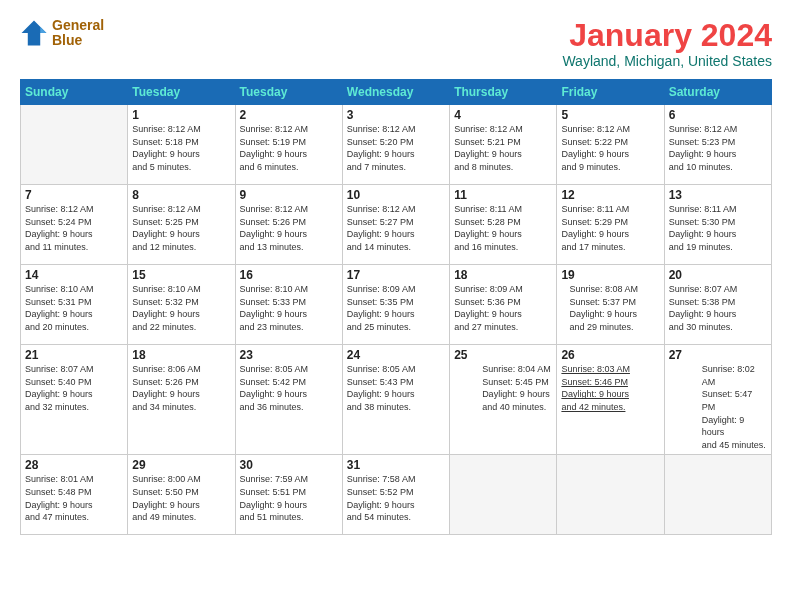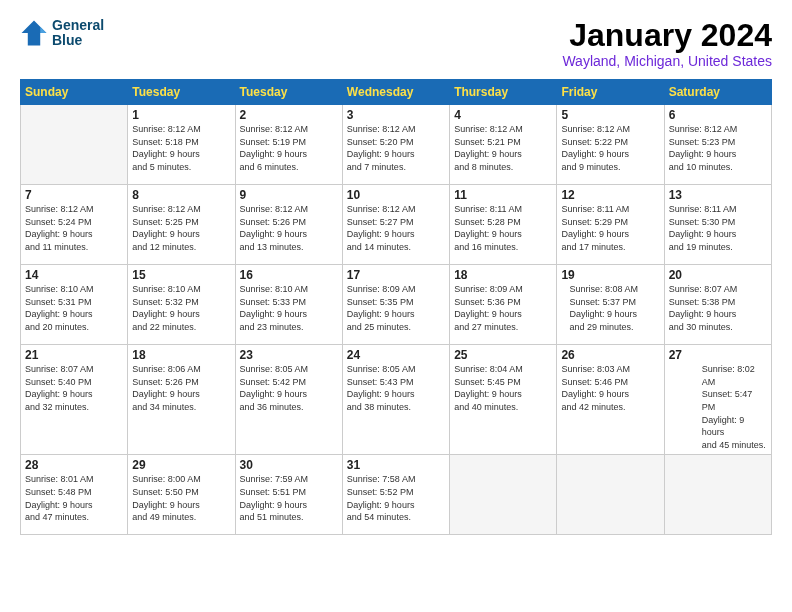--- a/index.html
+++ b/index.html
@@ -22,51 +22,51 @@
       margin-bottom: 10px;
     }
     .logo {
       display: flex;
       align-items: center;
       gap: 4px;
     }
     .logo-text {
       font-size: 14px;
       font-weight: bold;
-      color: #0c4a6e;
+      color: #a16207;
       line-height: 1.1;
     }
     .logo-text span {
       display: block;
     }
     .logo-icon {
       width: 28px;
       height: 28px;
     }
     .title-area {
       text-align: right;
     }
     .month-title {
       font-size: 32px;
       font-weight: bold;
-      color: #000000;
+      color: #ef4444;
       line-height: 1.1;
     }
     .location {
       font-size: 14px;
-      color: #6d28d9;
+      color: #0f766e;
     }
     table {
       width: 100%;
       border-collapse: collapse;
       table-layout: fixed;
     }
     .header-row th {
       background: #1a6bb5;
-      color: #fde047;
+      color: #5eead4;
       font-size: 12px;
       font-weight: bold;
       padding: 5px 4px;
       text-align: left;
       border: 1px solid #1a6bb5;
     }
     td {
       border: 1px solid #ccc;
       vertical-align: top;
       padding: 3px 4px;
@@ -296,28 +296,28 @@
           </td>
           <td>
             <span class="day-number">24</span>
             <div class="cell-content" style="white-space: pre-line;">Sunrise: 8:05 AM
 Sunset: 5:43 PM
 Daylight: 9 hours
 and 38 minutes.</div>
           </td>
           <td>
             <span class="day-number">25</span>
-            <div class="cell-content" style="white-space: pre-line;">Sunrise: 8:04 AM
+            <div class="cell-content" style="white-space: pre-line; margin-left: 28px;">Sunrise: 8:04 AM
 Sunset: 5:45 PM
 Daylight: 9 hours
 and 40 minutes.</div>
           </td>
           <td>
             <span class="day-number">26</span>
-            <div class="cell-content" style="white-space: pre-line;">Sunrise: 8:03 AM
+            <div class="cell-content" style="white-space: pre-line; text-decoration: underline;">Sunrise: 8:03 AM
 Sunset: 5:46 PM
 Daylight: 9 hours
 and 42 minutes.</div>
           </td>
           <td>
             <span class="day-number">27</span>
             <div class="cell-content" style="white-space: pre-line; margin-left: 33px;">Sunrise: 8:02 AM
 Sunset: 5:47 PM
 Daylight: 9 hours
 and 45 minutes.</div>

